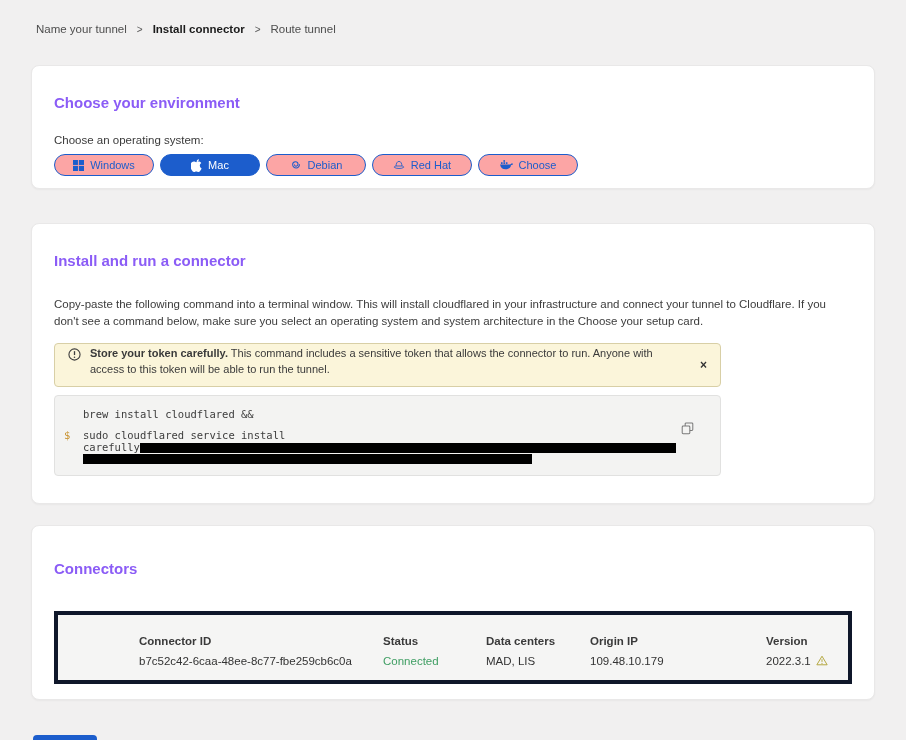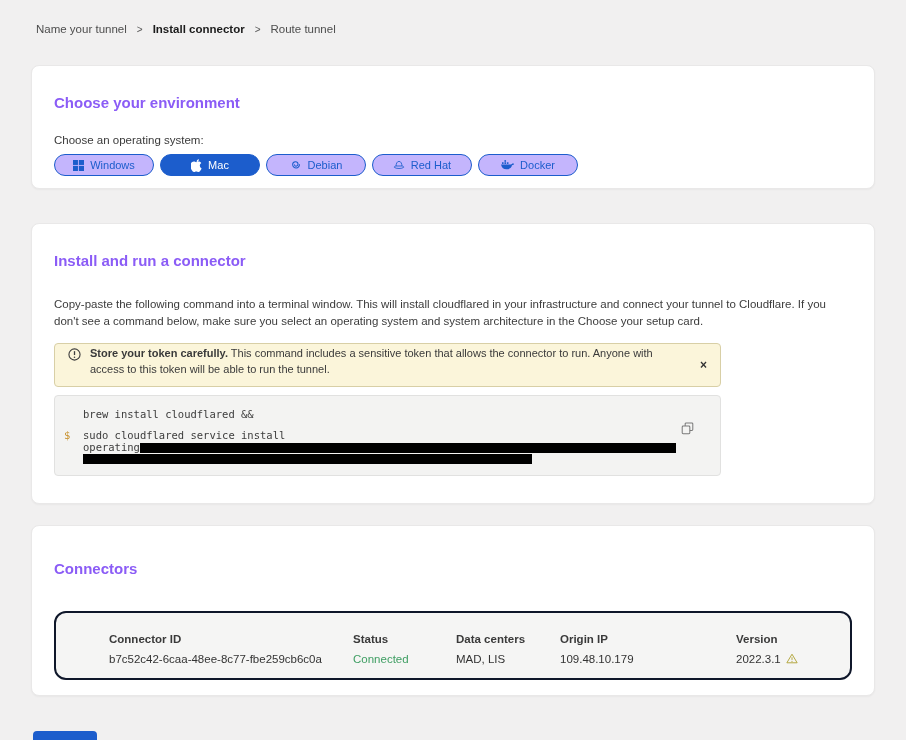--- a/index.html
+++ b/index.html
@@ -29,21 +29,21 @@
   .card h2 { margin:0; font-size:15px; color:#8b5cf6; font-weight:bold; line-height:18px; }
 
   
   .card-env { padding:28px 22px 12px; margin-bottom:34px; }
   .card-env h2 { margin-bottom:22px; }
   .os-label { font-size:11.5px; color:#3a3a3a; margin-bottom:8px; }
   .os-row { display:flex; gap:6px; }
   .os-btn {
     width:100px; height:22px;
     border:1px solid #1c5dcc; border-radius:12px;
-    background:#c4b5fd; color:#1c5dcc;
+    background:#fca5a5; color:#1c5dcc;
     display:flex; align-items:center; justify-content:center; gap:6px;
     font-size:11px; font-family:"Liberation Sans", sans-serif;
     cursor:pointer; padding:0;
   }
   .os-btn.selected { background:#1c5dcc; color:#fff; }
   .os-btn svg { display:block; }
 
   
   .card-install { padding:28px 22px 27px; margin-bottom:21px; }
   .card-install h2 { margin-bottom:26px; }
@@ -78,22 +78,22 @@
   .redact.r2 { width:449px; margin-top:1px; }
   .copy-btn {
     position:absolute; right:26px; top:26px; cursor:pointer;
     background:none; border:none; padding:0;
   }
 
   
   .card-connectors { padding:34px 22px 15px; }
   .card-connectors h2 { margin-bottom:33px; }
   .ctable {
-    border:2px solid #0f172a; border-radius:12px; background:#f5f5f4;
-    padding:20px 0 13px 53px;
+    border:4px solid #0f172a; border-radius:0; background:#f5f5f4;
+    padding:20px 0 13px 81px;
   }
   .trow { display:flex; font-size:11.5px; color:#333; }
   .trow.head { font-weight:bold; color:#3a3a3a; margin-bottom:8px; }
   .col-id { width:244px; }
   .col-status { width:103px; }
   .col-dc { width:104px; }
   .col-ip { width:176px; }
   .col-ver { flex:1; display:flex; align-items:center; gap:5px; }
   .status-connected { color:#3f9e63; }
   .ver-warning { display:inline-flex; margin-top:-1px; }
@@ -167,21 +167,21 @@
       <button class="os-btn">
         <span>
           <svg width="13" height="10" viewBox="0 0 16 12" fill="currentColor">
               <rect x="4.2" y="0" width="2" height="2.1"></rect>
               <rect x="1.2" y="2.6" width="2" height="2.1"></rect>
               <rect x="4.2" y="2.6" width="2" height="2.1"></rect>
               <rect x="7.2" y="2.6" width="2" height="2.1"></rect>
               <path d="M0 5.4h12.2c.9-.3 1.9-1 2.3-1.6.8.2 1.5.55 1.5 1.05 0 .8-1.2 1.5-2.5 1.5-.3 2.8-2.8 5-6.8 5C3.2 11.35 1 9.5 0 5.4z"></path>
             </svg>
         </span>
-        <span>Docker</span>
+        <span>Choose</span>
       </button>
 
     </div>
   </section>
 
   <section class="card card-install">
     <h2>Install and run a connector</h2>
     <p class="desc">Copy-paste the following command into a terminal window. This will install cloudflared in your infrastructure and connect your tunnel to Cloudflare. If you don't see a command below, make sure you select an operating system and system architecture in the Choose your setup card.</p>
 
     <div class="banner">
@@ -196,21 +196,21 @@
       <span class="banner-close">×</span>
     </div>
 
     <div class="codeblock">
       <div class="code-line1">brew install cloudflared &amp;&amp;</div>
       <div class="code-cmd">
         <span class="prompt">$</span>
         <span>sudo cloudflared service install</span>
       </div>
       <div class="token-line">
-        <span>operating</span>
+        <span>carefully</span>
         <span class="redact r1"></span>
       </div>
       <div class="redact r2"></div>
       <button class="copy-btn">
         <svg width="13" height="13" viewBox="0 0 14 14" fill="none" stroke="#7a7a7a" stroke-width="1.1">
             <rect x="4.5" y="1" width="8.2" height="8.2" rx="1"></rect>
             <rect x="1.3" y="4.4" width="8.2" height="8.2" rx="1" fill="#f3f3f2"></rect>
           </svg>
       </button>
     </div>

